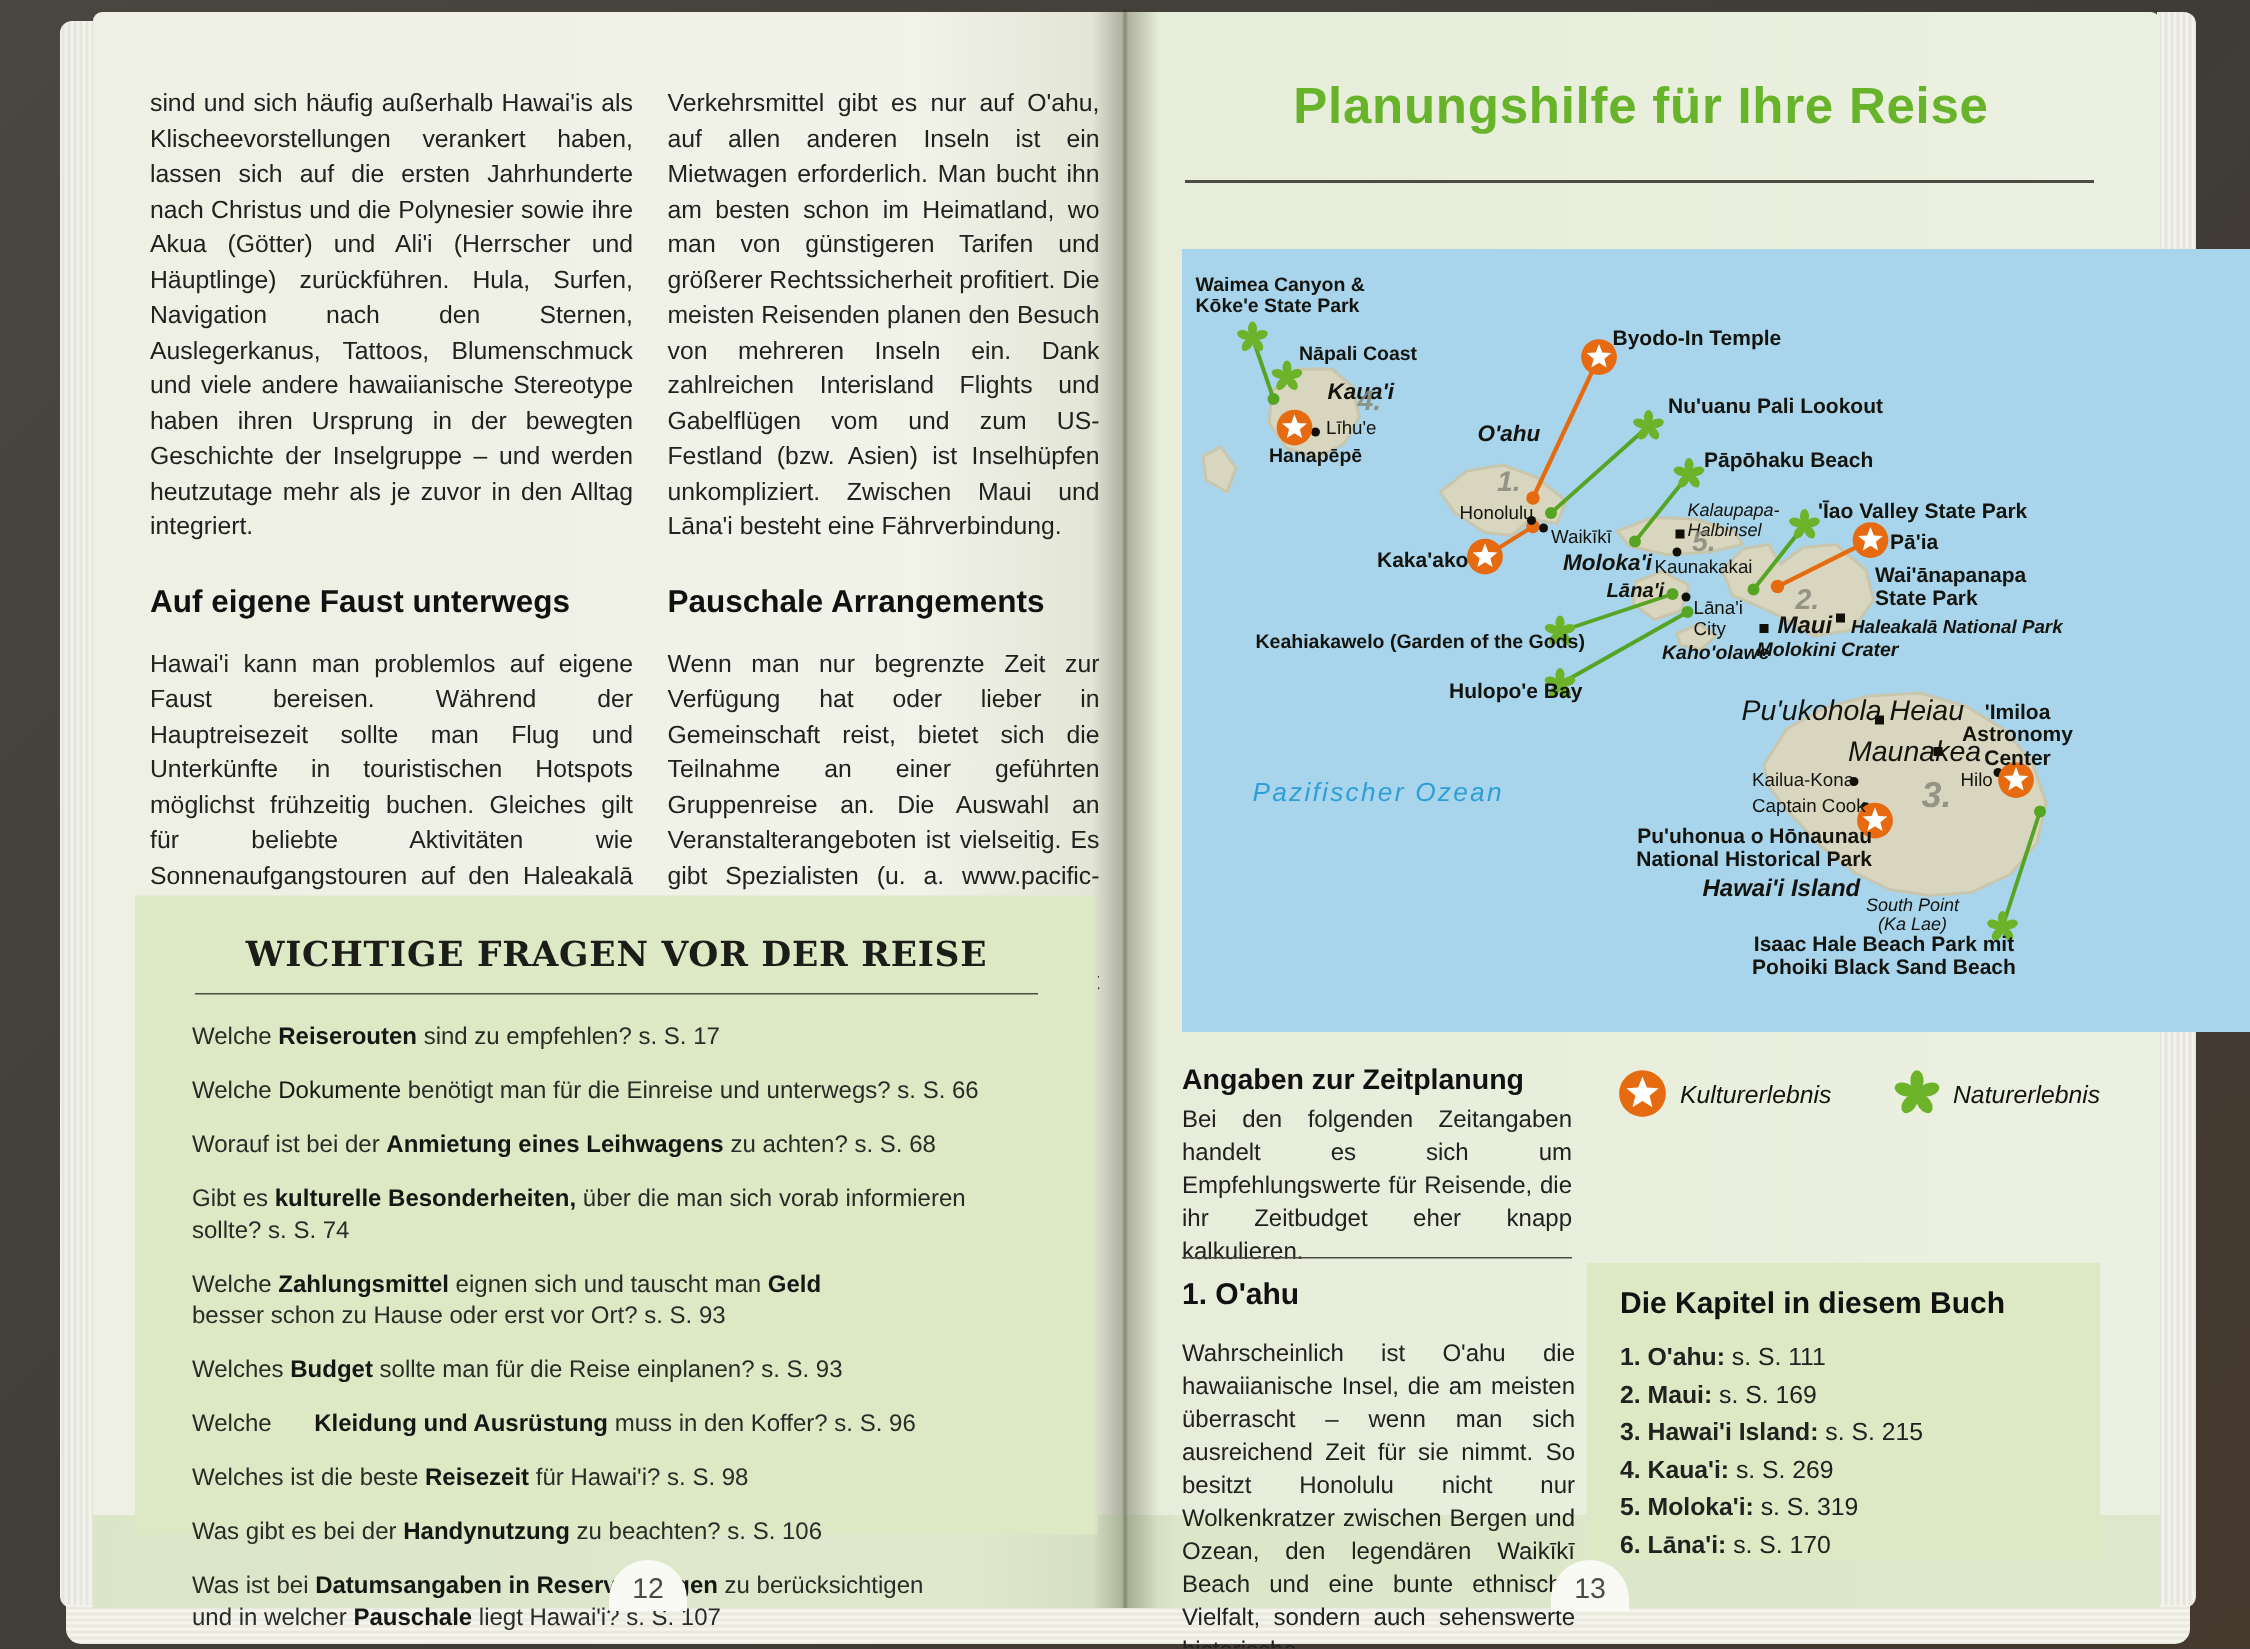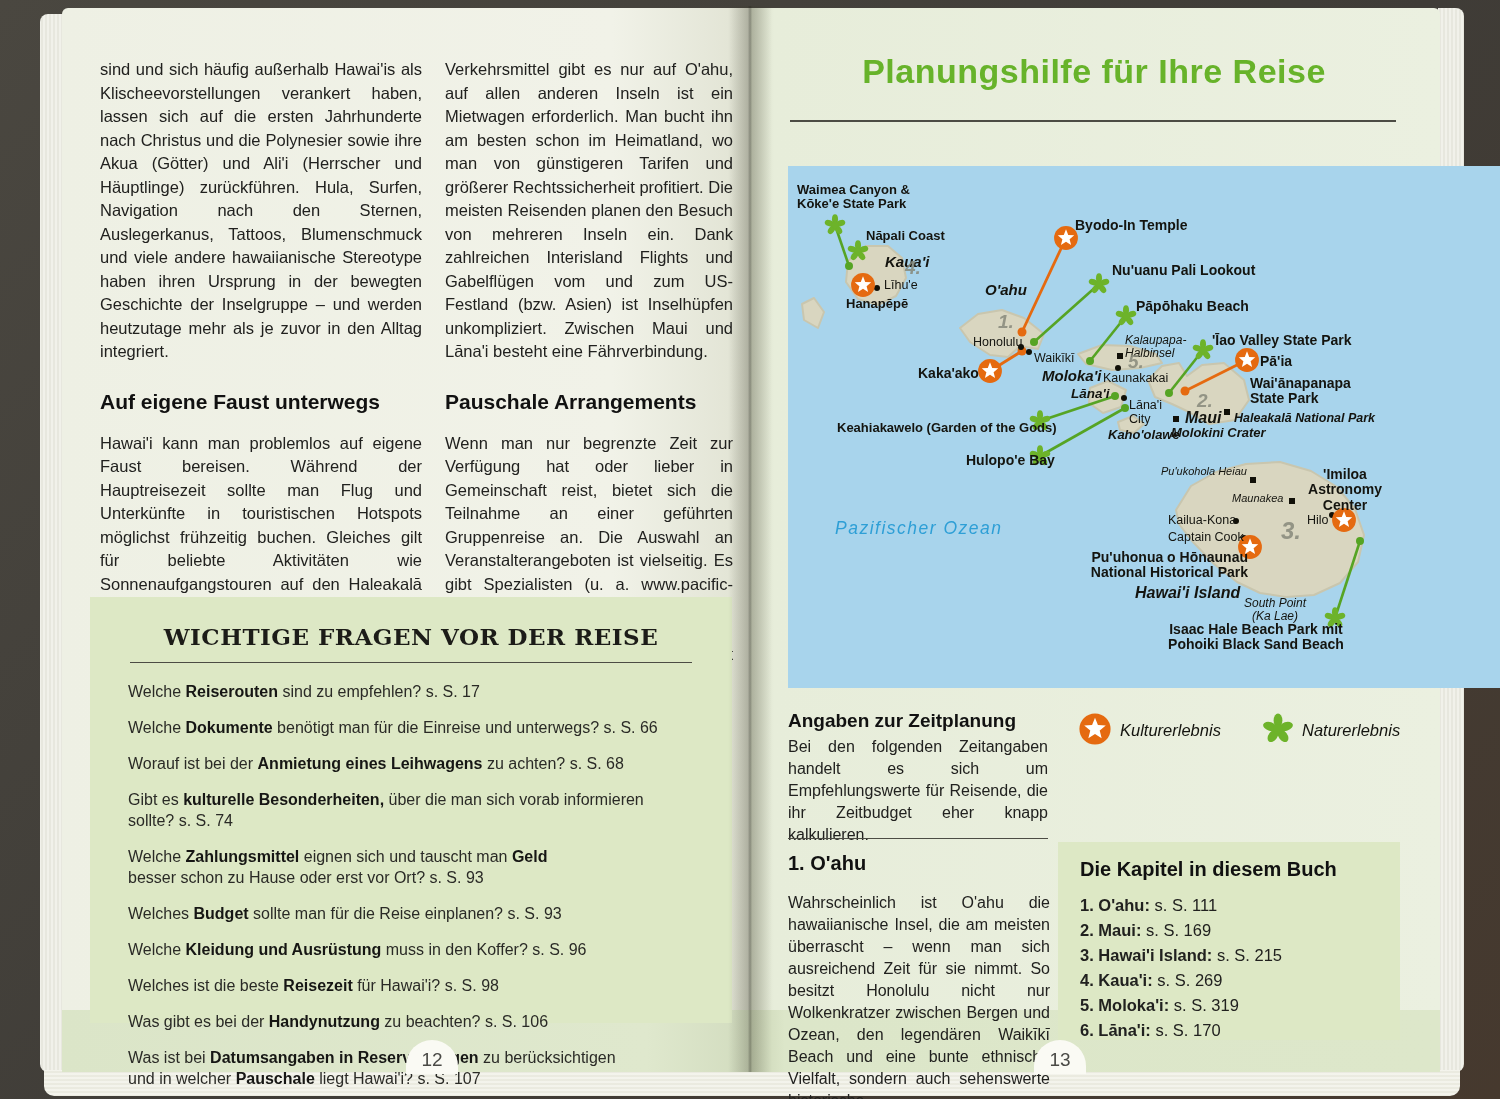--- a/index.html
+++ b/index.html
@@ -36,21 +36,21 @@
   .q{font-size:16px;line-height:21px;margin-bottom:15px;color:#2a2a26;}
   .q span[style]{color:#161614;}
   
   .rtitle{position:absolute;left:790px;top:52px;width:608px;text-align:center;
         font-size:34px;font-weight:bold;color:#67b32a;letter-spacing:.5px;}
   .hrule{position:absolute;height:0;border:none;border-top:2px solid #4c4c44;margin:0;}
   .map{position:absolute;left:788px;top:166px;width:720px;height:522px;background:#a8d4ec;overflow:hidden;padding-left:20px;}
   .map svg.base{position:absolute;left:0;top:0;}
   .ml{position:absolute;font-size:13px;font-weight:bold;line-height:1.1;color:#14140f;white-space:pre-line;}
   .ml.town{font-weight:normal;font-size:12.5px;}
-  .ml.it{font-weight:normal;font-style:italic;font-size:11px;}
+  .ml.it{font-weight:normal;font-style:italic;font-size:19px;}
   .ml.bit{font-style:italic;font-size:13px;}
   .ml.isl{font-style:italic;font-size:15px;}
   .ml.num{font-style:italic;font-size:19px;color:#87897b;opacity:.85;}
   .ml.ocean{font-style:italic;font-weight:normal;font-size:17.5px;color:#2e9fd6;letter-spacing:1.5px;}
   .icon{position:absolute;}
   .subhead{position:absolute;font-size:19px;font-weight:bold;color:#111;}
   .subtext{position:absolute;font-size:16px;line-height:22px;text-align:justify;color:#21211f;}
   .legend-label{position:absolute;font-size:16.5px;font-style:italic;color:#14140f;}
   .kapitel{position:absolute;left:1058px;top:842px;width:342px;height:198px;background:#dde8c5;
         box-sizing:border-box;padding:16px 22px;}
@@ -97,26 +97,26 @@
   <div class="col" style="left:445px;top:58px;width:288px;">
     <p>Verkehrsmittel gibt es nur auf O'ahu, auf allen anderen Inseln ist ein Mietwagen erforderlich. Man bucht ihn am besten schon im Heimatland, wo man von günstigeren Tarifen und größerer Rechtssicherheit profitiert. Die meisten Reisenden planen den Besuch von mehreren Inseln ein. Dank zahlreichen Interisland Flights und Gabelflügen vom und zum US-Festland (bzw. Asien) ist Inselhüpfen unkompliziert. Zwischen Maui und Lāna'i besteht eine Fährverbindung.</p>
     <h3>Pauschale Arrangements</h3>
     <p>Wenn man nur begrenzte Zeit zur Verfügung hat oder lieber in Gemeinschaft reist, bietet sich die Teilnahme an einer geführten Gruppenreise an. Die Auswahl an Veranstalterangeboten ist vielseitig. Es gibt Spezialisten (u. a. www.pacific-travel-house.com, www.canusa.de, www.fti.de), die neben Rundreisen auch Reisen mit Themenschwerpunkten (Camping, Wandern, Radfahren etc.) anbieten oder die gefragten Hochzeitsarrangements.</p>
   </div>
 
   <div class="qbox">
     <h2>WICHTIGE FRAGEN VOR DER REISE</h2>
     <hr class="rule">
     <div class="q"><span>Welche </span><span style="font-weight: bold; text-align: center;">Reiserouten</span><span> sind zu empfehlen? s. S. 17</span></div>
-    <div class="q"><span>Welche </span><span style="font-weight: bold;">Dokumente</span><span> benötigt man für die Einreise und unterwegs? s. S. 66</span></div>
+    <div class="q"><span>Welche </span><span style="font-weight: normal;">Dokumente</span><span> benötigt man für die Einreise und unterwegs? s. S. 66</span></div>
     <div class="q"><span>Worauf ist bei der </span><span style="font-weight: bold;">Anmietung eines Leihwagens</span><span> zu achten? s. S. 68</span></div>
     <div class="q"><span>Gibt es </span><span style="font-weight: bold;">kulturelle Besonderheiten,</span><span> über die man sich vorab informieren sollte? s. S. 74</span></div>
     <div class="q"><span>Welche </span><span style="font-weight: bold;">Zahlungsmittel</span><span> eignen sich und tauscht man </span><span style="font-weight: bold;">Geld</span><br><span>besser schon zu Hause oder erst vor Ort? s. S. 93</span></div>
     <div class="q"><span>Welches </span><span style="font-weight: bold;">Budget</span><span> sollte man für die Reise einplanen? s. S. 93</span></div>
-    <div class="q"><span>Welche </span><span style="font-weight: bold;">Kleidung und Ausrüstung</span><span> muss in den Koffer? s. S. 96</span></div>
+    <div class="q"><span>Welche </span><span style="font-weight: bold; margin-left: 24px;">Kleidung und Ausrüstung</span><span> muss in den Koffer? s. S. 96</span></div>
     <div class="q"><span>Welches ist die beste </span><span style="font-weight: bold;">Reisezeit</span><span> für Hawai'i? s. S. 98</span></div>
     <div class="q"><span>Was gibt es bei der </span><span style="font-weight: bold;">Handynutzung</span><span> zu beachten? s. S. 106</span></div>
     <div class="q"><span>Was ist bei </span><span style="font-weight: bold;">Datumsangaben in Reservierungen</span><span> zu berücksichtigen</span><br><span>und in welcher </span><span style="font-weight: bold;">Pauschale</span><span> liegt Hawai'i? s. S. 107</span></div>
   </div>
 
   <div class="tab" style="left:406px;">
     <span>12</span>
   </div>
 
   <div class="rtitle">Planungshilfe für Ihre Reise</div>

